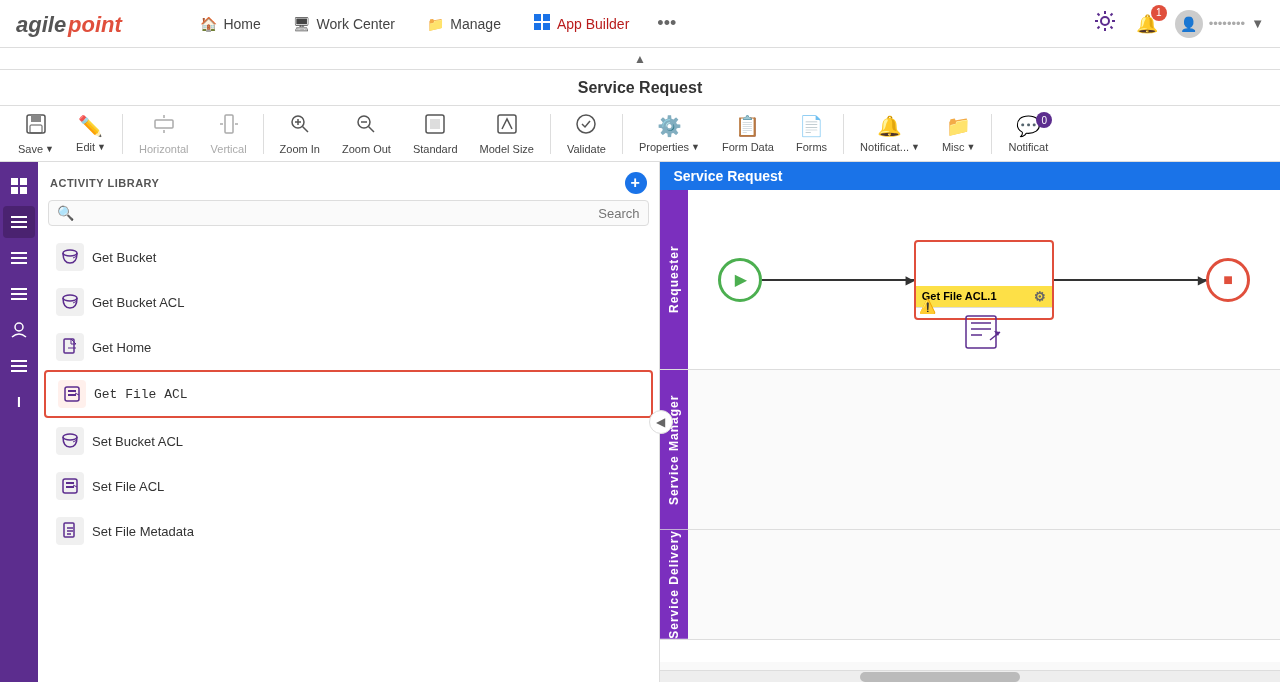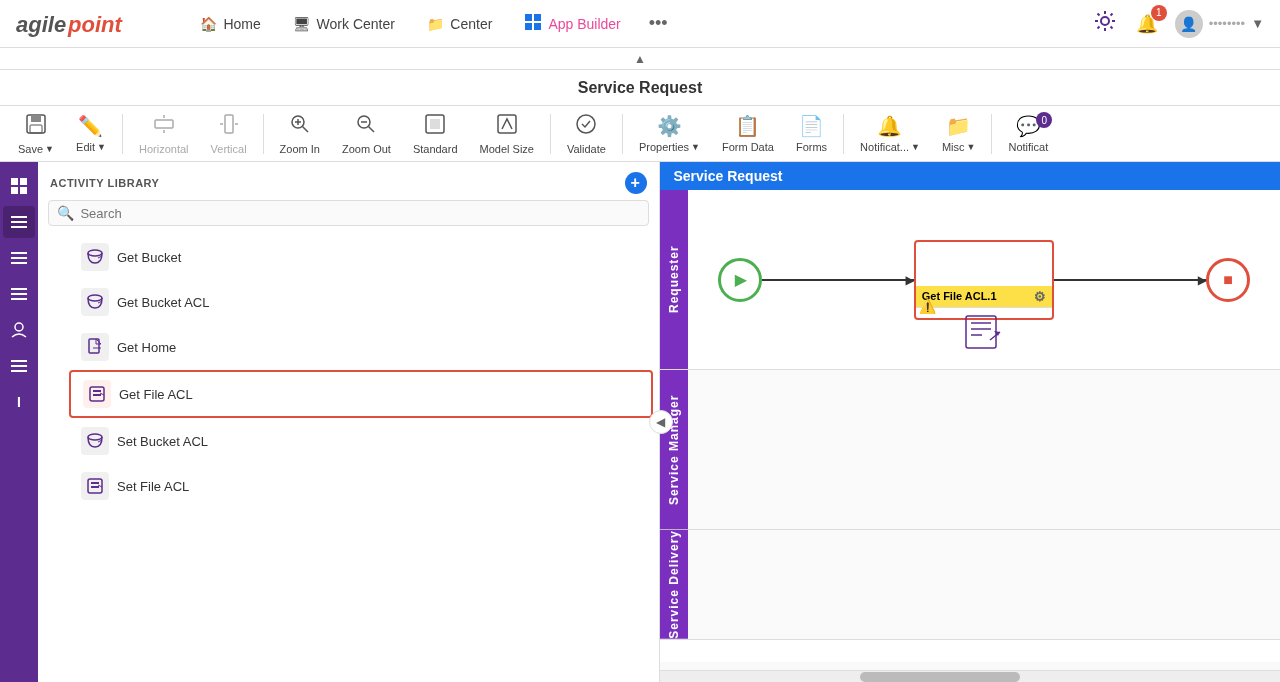--- a/index.html
+++ b/index.html
@@ -81,30 +81,30 @@
     .sidebar-add-btn {
       width: 22px; height: 22px; background: #1a73e8; border-radius: 50%;
       color: #fff; display: flex; align-items: center; justify-content: center;
       font-size: 16px; cursor: pointer; font-weight: bold;
     }
     .search-box {
       margin: 0 10px 8px; display: flex; align-items: center;
       border: 1px solid #ddd; border-radius: 4px; padding: 4px 8px; background: #fafafa;
     }
     .search-box input {
-      border: none; background: transparent; outline: none; font-size: 13px; flex: 1; color: #333;
+      border: none; background: transparent; outline: none; font-size: 13px; flex: 1; color: #333; text-align: right;
     }
     .search-icon { color: #aaa; margin-right: 6px; font-size: 14px; }
-    .sidebar-list { flex: 1; overflow-y: auto; padding-left: 25px; }
+    .sidebar-list { flex: 1; overflow-y: auto; }
     .lib-item {
       display: flex; align-items: center; gap: 8px;
       padding: 8px 12px; cursor: pointer; border-radius: 4px; margin: 1px 6px;
       color: #333; font-size: 13px;
     }
-    .lib-item.selected { border: 2px solid #e04f3c; background: #fff; }
+    .lib-item.selected { border: 2px solid #e04f3c; background: #fff; font-family: Liberation Mono, monospace; }
     .lib-item-icon {
       width: 28px; height: 28px; background: #f0f0f0; border-radius: 4px;
       display: flex; align-items: center; justify-content: center; font-size: 14px; color: #5c2d8e; flex-shrink: 0;
     }
     .lib-item-label { font-size: 13px; }
 
     
     .sidebar-collapse {
       position: absolute; right: -14px; top: 50%; transform: translateY(-50%);
       width: 24px; height: 24px; background: #fff; border: 1px solid #ddd;
@@ -183,23 +183,23 @@
     <div class="nav-item">
       <span>🏠</span>
       <span>Home</span>
     </div>
     <div class="nav-item">
       <span>🖥</span>
       <span>Work Center</span>
     </div>
     <div class="nav-item">
       <span>📁</span>
-      <span>Center</span>
-    </div>
-    <div class="nav-item active" style="color:#ec4899;">
+      <span>Manage</span>
+    </div>
+    <div class="nav-item active" style="color:#b91c1c;">
       <span>
         <svg width="18" height="18" viewBox="0 0 18 18">
             <rect x="1" y="1" width="7" height="7" fill="#1a73e8"></rect>
             <rect x="10" y="1" width="7" height="7" fill="#1a73e8"></rect>
             <rect x="1" y="10" width="7" height="7" fill="#1a73e8"></rect>
             <rect x="10" y="10" width="7" height="7" fill="#1a73e8"></rect>
           </svg>
       </span>
       <span>App Builder</span>
     </div>
@@ -475,20 +475,31 @@
       <div class="lib-item">
         <div class="lib-item-icon">
           <svg width="18" height="18" viewBox="0 0 18 18">
               <rect x="2" y="2" width="14" height="14" rx="2" stroke="#5c2d8e" stroke-width="1.5" fill="none"></rect>
               <rect x="5" y="5" width="8" height="2" fill="#5c2d8e"></rect>
               <rect x="5" y="9" width="8" height="2" fill="#5c2d8e"></rect>
               <line x1="12" y1="8" x2="16" y2="10" stroke="#5c2d8e" stroke-width="1"></line>
             </svg>
         </div>
         <span class="lib-item-label">Set File ACL</span>
+      </div>
+      <div class="lib-item">
+        <div class="lib-item-icon">
+          <svg width="18" height="18" viewBox="0 0 18 18">
+              <rect x="3" y="1" width="10" height="14" rx="1" stroke="#5c2d8e" stroke-width="1.5" fill="none"></rect>
+              <line x1="6" y1="6" x2="12" y2="6" stroke="#5c2d8e" stroke-width="1.5"></line>
+              <line x1="6" y1="9" x2="12" y2="9" stroke="#5c2d8e" stroke-width="1.5"></line>
+              <line x1="6" y1="12" x2="10" y2="12" stroke="#5c2d8e" stroke-width="1.5"></line>
+            </svg>
+        </div>
+        <span class="lib-item-label">Set File Metadata</span>
       </div>
     </div>
 
     <div class="sidebar-collapse">◀</div>
   </div>
 
   <div class="canvas-area">
     <div class="canvas-scroll">
       <div class="process-canvas">
 

